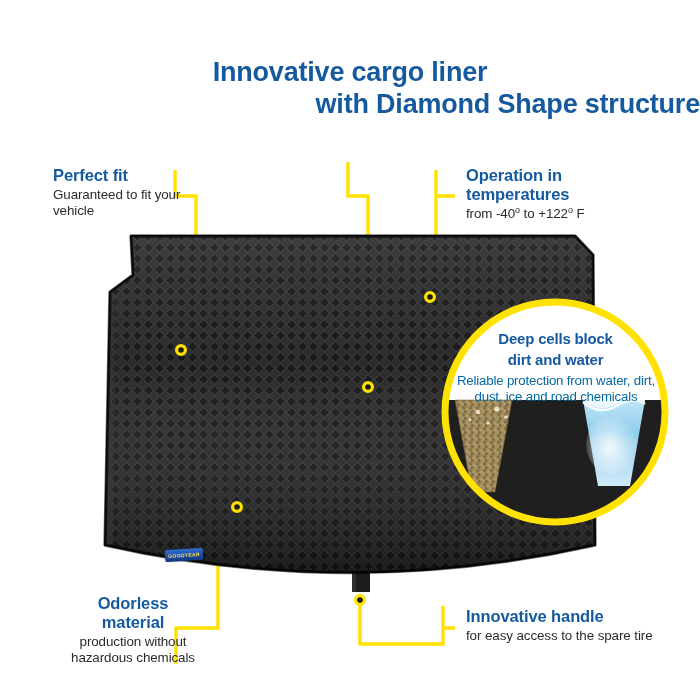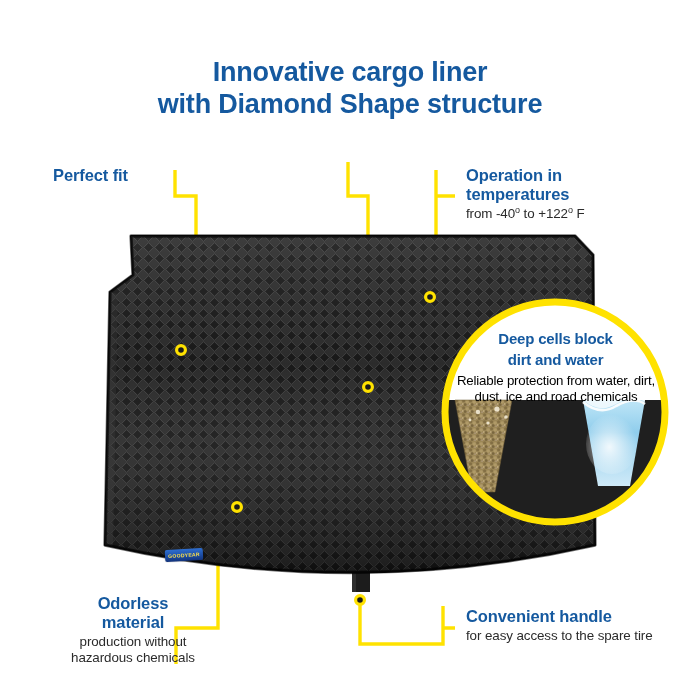--- a/index.html
+++ b/index.html
@@ -16,21 +16,21 @@
   
   .title{
     position:absolute;left:0;top:56px;width:700px;
     text-align:center;
     color:#15599f;
     font-weight:bold;
     font-size:27px;
     line-height:32px;
     letter-spacing:-0.2px;
   }
-  .title .l2{display:block;}
+  .title .l2{display:block;text-align:right;}
 
   
   .callout{position:absolute;}
   .callout .head{
     color:#15599f;
     font-weight:bold;
     font-size:16.5px;
     line-height:19px;
     letter-spacing:-0.1px;
   }
@@ -50,21 +50,21 @@
   #co-handle{left:466px;top:607px;width:220px;}
 
   
   .inset-head{
     position:absolute;left:443px;top:329px;width:225px;
     text-align:center;color:#15599f;font-weight:bold;
     font-size:15px;line-height:20.5px;letter-spacing:-0.2px;
   }
   .inset-sub{
     position:absolute;left:437px;top:373px;width:238px;
-    text-align:center;color:#000000;
+    text-align:center;color:#0369a1;
     font-size:13.3px;line-height:16px;letter-spacing:-0.2px;
   }
 
   
   #badge{
     position:absolute;left:165px;top:549px;width:38px;height:12px;
     background:linear-gradient(180deg,#2f6fd0 0%,#1d4fa8 55%,#13337a 100%);
     border-radius:2px;
     transform:rotate(-3.2deg);
     box-shadow:0 0 1px rgba(0,0,0,.6);
@@ -194,41 +194,42 @@
     </g>
   </svg>
 
   <div class="title">
     <span>Innovative cargo liner</span>
     <span class="l2">with Diamond Shape structure</span>
   </div>
 
   <div class="callout" id="co-perfect">
     <div class="head">Perfect fit</div>
+    <div class="sub">Guaranteed to fit your vehicle</div>
   </div>
 
 
   <div class="callout" id="co-temp">
     <div class="head">
       <span>Operation in</span><br>
       <span>temperatures</span>
     </div>
     <div class="sub"><span>from -40</span><sup>o</sup><span> to +122</span><sup>o</sup><span> F</span></div>
   </div>
 
   <div class="callout" id="co-odor">
     <div class="head">
       <span>Odorless</span><br>
       <span>material</span>
     </div>
     <div class="sub">production without hazardous chemicals</div>
   </div>
 
   <div class="callout" id="co-handle">
-    <div class="head">Convenient handle</div>
+    <div class="head">Innovative handle</div>
     <div class="sub">for easy access to the spare tire</div>
   </div>
 
   <div class="inset-head">
     <span>Deep cells block</span><br>
     <span>dirt and water</span>
   </div>
   <div class="inset-sub">
     <span>Reliable protection from water, dirt,</span><br>
     <span>dust, ice and road chemicals</span>

